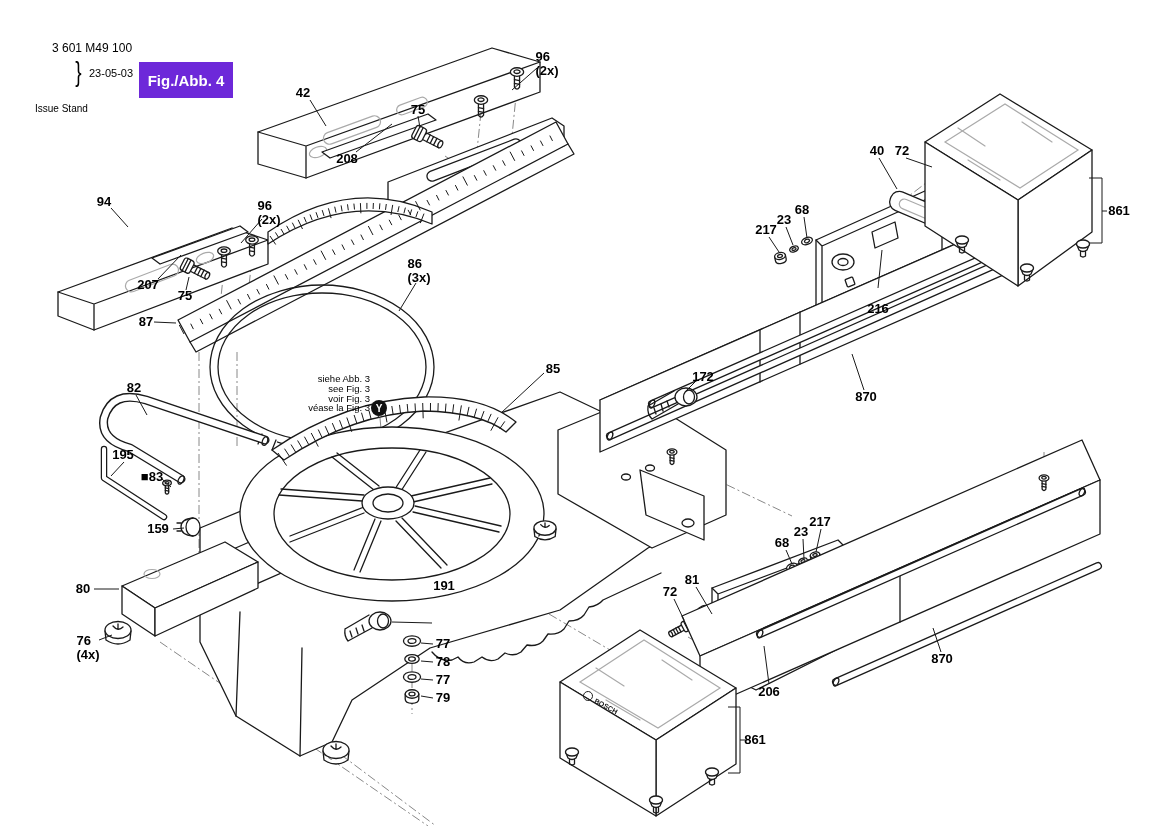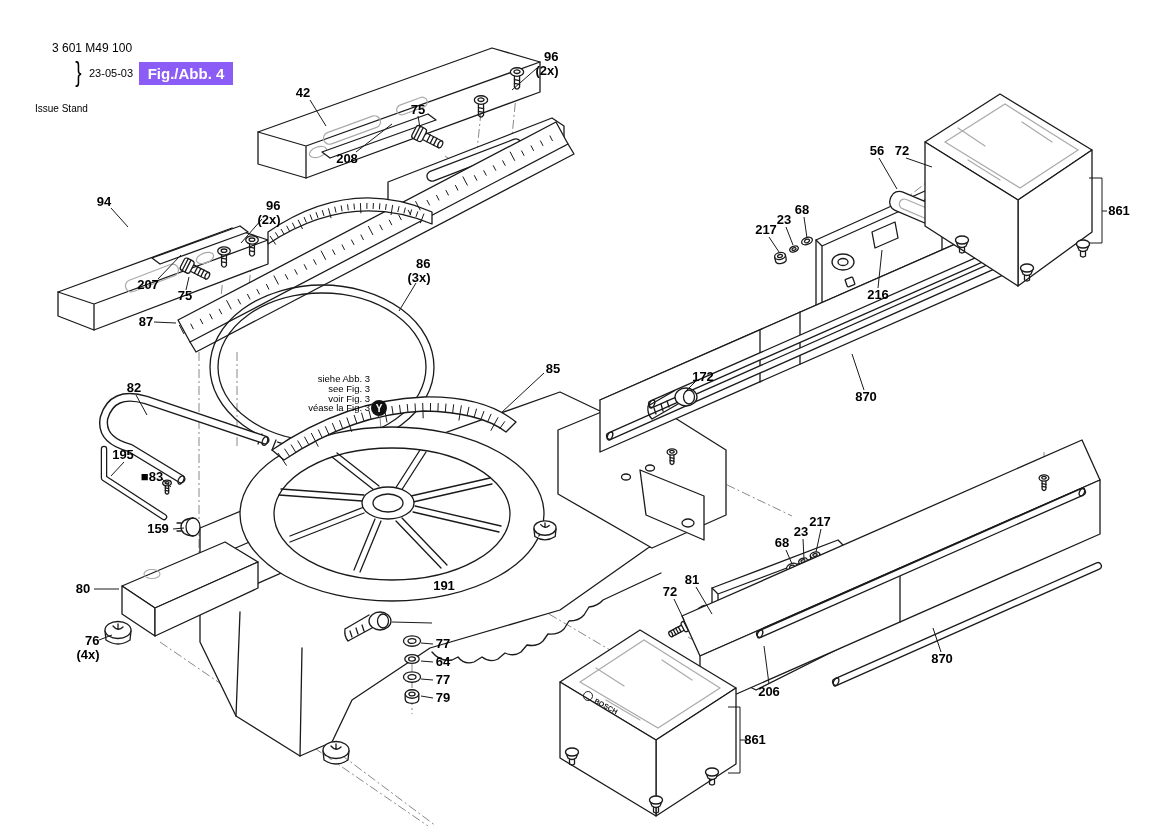--- a/index.html
+++ b/index.html
@@ -11,28 +11,28 @@
   .lnw{stroke:#1a1a1a;stroke-width:1.3;fill:#fff;stroke-linejoin:round;}
   .lt{stroke:#aaa;stroke-width:1.2;fill:none;stroke-linecap:round;}
   .dd{stroke:#888;stroke-width:1;fill:none;stroke-dasharray:9 3 2 3;}
   .leader{stroke:#1a1a1a;stroke-width:1;fill:none;}
   .tube{stroke:#1a1a1a;stroke-width:9;fill:none;stroke-linecap:round;stroke-linejoin:round;}
   .tube2{stroke:#fff;stroke-width:6.2;fill:none;stroke-linecap:round;stroke-linejoin:round;}
   .rodA{stroke:#1a1a1a;stroke-width:8;fill:none;stroke-linecap:round;}
   .rodB{stroke:#fff;stroke-width:5.4;fill:none;stroke-linecap:round;}
   .thin{stroke:#1a1a1a;stroke-width:1;fill:none;}
   .plabel{position:absolute;transform:translate(-50%,-50%);font-size:13px;font-weight:bold;
-          line-height:13.5px;white-space:nowrap;text-align:right;z-index:3;}
+          line-height:13.5px;white-space:nowrap;text-align:left;z-index:3;}
   .plabel span{display:block;}
   .hdr-pn{position:absolute;left:52px;top:41px;font-size:12px;z-index:3;text-align:center;}
   .hdr-issue{position:absolute;left:35px;top:62px;font-size:10px;line-height:11px;z-index:3;margin-top:41px;}
   .hdr-brace{position:absolute;left:74px;top:57px;font-size:27px;font-weight:normal;
              transform:scaleX(.7);z-index:3;}
   .hdr-date{position:absolute;left:89px;top:67px;font-size:11px;z-index:3;}
-  .fig-badge{position:absolute;left:139px;top:62px;width:94px;height:23px;background:#8b5cf6;
+  .fig-badge{position:absolute;left:139px;top:62px;width:94px;height:36px;background:#6d28d9;
              color:#fff;font-weight:bold;font-size:15px;display:flex;align-items:center;
              justify-content:center;z-index:3;}
   .note{position:absolute;left:250px;top:374px;width:120px;text-align:right;font-size:9.5px;
         line-height:9.8px;z-index:3;}
   .note-marker{position:absolute;left:371px;top:400px;width:16px;height:16px;border-radius:50%;
         background:#111;color:#fff;font-size:10px;font-weight:bold;display:flex;
         align-items:center;justify-content:center;z-index:3;}
   .footer{position:absolute;left:1016px;top:748px;font-size:10.5px;line-height:11.5px;
         color:#333;z-index:3;}
 </style>
@@ -567,44 +567,44 @@
       <span>76</span>
       <span>(4x)</span>
     </div>
 <div class="plabel" style="left:444px;top:586px">
       <span>191</span>
     </div>
 <div class="plabel" style="left:443px;top:644px">
       <span>77</span>
     </div>
 <div class="plabel" style="left:443px;top:662px">
-      <span>64</span>
+      <span>78</span>
     </div>
 <div class="plabel" style="left:443px;top:680px">
       <span>77</span>
     </div>
 <div class="plabel" style="left:443px;top:698px">
       <span>79</span>
     </div>
 <div class="plabel" style="left:877px;top:151px">
-      <span>56</span>
+      <span>40</span>
     </div>
 <div class="plabel" style="left:902px;top:151px">
       <span>72</span>
     </div>
 <div class="plabel" style="left:766px;top:230px">
       <span>217</span>
     </div>
 <div class="plabel" style="left:784px;top:220px">
       <span>23</span>
     </div>
 <div class="plabel" style="left:802px;top:210px">
       <span>68</span>
     </div>
-<div class="plabel" style="left:878px;top:295px">
+<div class="plabel" style="left:878px;top:309px">
       <span>216</span>
     </div>
 <div class="plabel" style="left:1119px;top:211px">
       <span>861</span>
     </div>
 <div class="plabel" style="left:703px;top:377px">
       <span>172</span>
     </div>
 <div class="plabel" style="left:866px;top:397px">
       <span>870</span>

